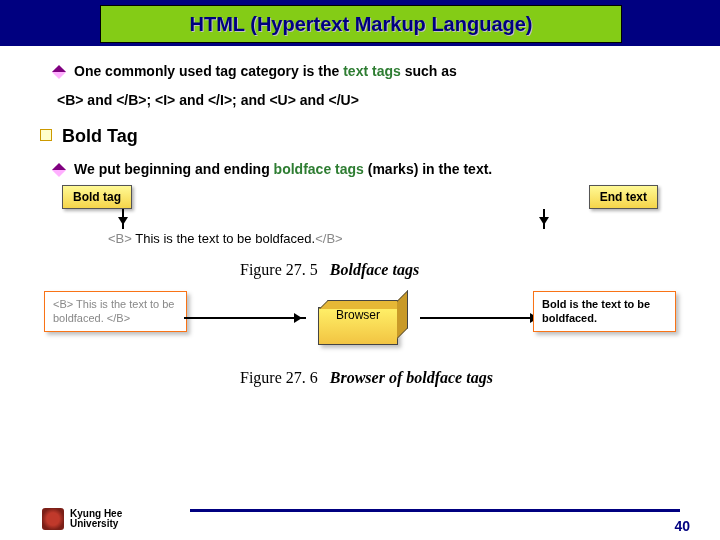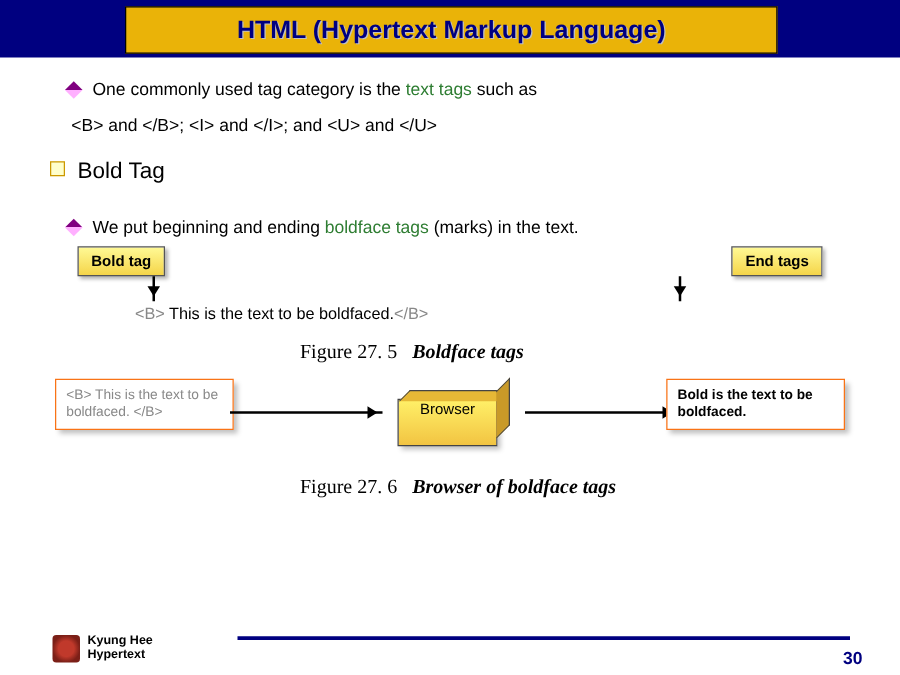--- a/index.html
+++ b/index.html
@@ -1,24 +1,24 @@
 <!DOCTYPE html>
 <html><head>
 <meta charset="utf-8">
 <style>
 html,body{margin:0;padding:0;width:720px;height:540px;font-family:Arial,Helvetica,sans-serif;background:#fff;overflow:hidden}
 .page{position:relative;width:720px;height:540px}
 .title-bar{background:#000080;height:46px;position:relative}
-.title-box{position:absolute;left:100px;top:5px;width:520px;height:36px;background:#eab308;border:1px solid #000;display:flex;align-items:center;justify-content:center}
+.title-box{position:absolute;left:100px;top:5px;width:520px;height:36px;background:#84cc16;border:1px solid #000;display:flex;align-items:center;justify-content:center}
 .title-txt{font-size:20px;font-weight:bold;color:#000080;text-shadow:1px 1px 0 #c0c0c0}
 .body{padding:12px 40px 0 40px}
 .bul-row{display:flex;align-items:flex-start;margin:4px 0}
 .diamond{width:10px;height:10px;transform:rotate(45deg);background:linear-gradient(135deg,#800080 50%,#ffb0ff 50%);margin:5px 10px 0 14px;flex:none}
 .sq{width:10px;height:10px;background:#ffffcc;border:1px solid #cc9900;margin:5px 10px 0 0;flex:none}
-.bold{font-weight:normal}
+.bold{font-weight:bold}
 .txt{font-size:14px;line-height:1.35}
 .hl{color:#2e7d32}
 .ind{margin-left:40px}
 .fig1{position:relative;height:74px;margin:6px 0 2px 0}
 .label-plate{position:absolute;background:linear-gradient(#fff995,#f5d54a);border:1px solid #555;padding:4px 10px;font-weight:bold;font-size:12px;box-shadow:2px 2px 3px rgba(0,0,0,.3)}
 .lp1{left:22px;top:0}
 .lp2{right:22px;top:0}
 .sample1{position:absolute;left:68px;top:46px;font-size:13px}
 .gray{color:#888}
 .arrow{position:absolute;width:2px;height:20px;background:#000}
@@ -34,21 +34,21 @@
 .c2{right:4px;top:6px}
 .browserbox{position:absolute;left:278px;top:14px;width:96px;height:46px}
 .box3d{position:absolute;width:78px;height:36px;background:linear-gradient(#fff068,#f2c442);border:1px solid #444;left:0;top:8px;display:flex;justify-content:center;font-size:12px;box-shadow:3px 3px 4px rgba(0,0,0,.25)}
 .box3d:before{content:"";position:absolute;left:0;top:-8px;width:78px;height:8px;background:#e6b836;transform:skewX(-45deg);transform-origin:bottom;border:1px solid #444;border-bottom:none}
 .box3d:after{content:"";position:absolute;right:-11px;top:-7px;width:10px;height:36px;background:#c99a28;transform:skewY(-45deg);transform-origin:left;border:1px solid #444;border-left:none}
 .harrow{position:absolute;top:32px;height:2px;background:#000}
 .harrow:after{content:"";position:absolute;right:-1px;top:-4px;border:5px solid transparent;border-left:8px solid #000}
 .ha1{left:144px;width:122px}
 .ha2{left:380px;width:122px}
 .footer{position:absolute;left:0;bottom:6px;width:720px;height:34px}
-.uni{position:absolute;left:42px;bottom:4px;display:flex;}
+.uni{position:absolute;left:42px;bottom:4px;display:flex;align-items:center}
 .logo{width:22px;height:22px;background:radial-gradient(circle,#c0392b 40%,#7b1f17 70%);border-radius:3px;margin-right:6px}
 .uni-txt{font-size:10px;font-weight:bold;line-height:1.05}
 .hr{position:absolute;left:190px;right:40px;bottom:22px;height:3px;background:#000080}
 .pnum{position:absolute;right:30px;bottom:0;font-size:14px;font-weight:bold;color:#000080}
 .caprow{padding-left:200px}
 </style>
 </head>
 <body>
 <div class="page">
 
@@ -67,30 +67,30 @@
     </div>
   </div>
 
   <div class="txt bold ind" style="margin:10px 0 14px 17px">&lt;B&gt; and &lt;/B&gt;; &lt;I&gt; and &lt;/I&gt;; and &lt;U&gt; and &lt;/U&gt;</div>
 
   <div class="bul-row">
     <div class="sq"></div>
     <div class="txt bold" style="font-size:18px">Bold Tag</div>
   </div>
 
-  <div class="bul-row" style="margin-top:24px">
+  <div class="bul-row" style="margin-top:12px">
     <div class="diamond"></div>
     <div class="txt bold">
       <span>We put beginning and ending </span><span class="hl">boldface tags</span><span> (marks) in the text.</span>
     </div>
   </div>
 
   <div class="fig1">
     <div class="label-plate lp1">Bold tag</div>
-    <div class="label-plate lp2">End tags</div>
+    <div class="label-plate lp2">End text</div>
     <div class="arrow ar1"></div>
     <div class="arrow ar2"></div>
     <div class="sample1">
       <span class="gray">&lt;B&gt;</span><span> This is the text to be boldfaced.</span><span class="gray">&lt;/B&gt;</span>
     </div>
   </div>
 
   <div class="cap caprow">
     <span class="cap-b">Figure 27. 5</span>
     <span> &nbsp;</span>
@@ -119,20 +119,20 @@
     <span class="cap-i">Browser of boldface tags</span>
   </div>
 
 </div>
 
 <div class="footer">
   <div class="uni">
     <div class="logo"></div>
     <div class="uni-txt">
       <div>Kyung Hee</div>
-      <div>Hypertext</div>
+      <div>University</div>
     </div>
   </div>
   <div class="hr"></div>
-  <div class="pnum">30</div>
+  <div class="pnum">40</div>
 </div>
 
 </div>
 
 </body></html>

